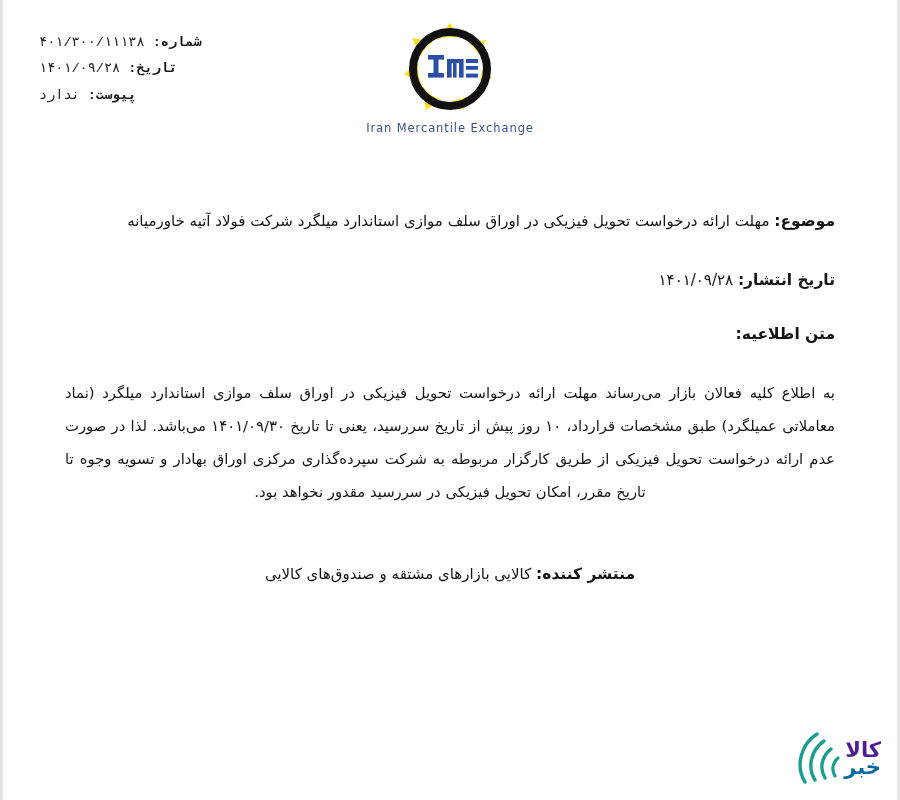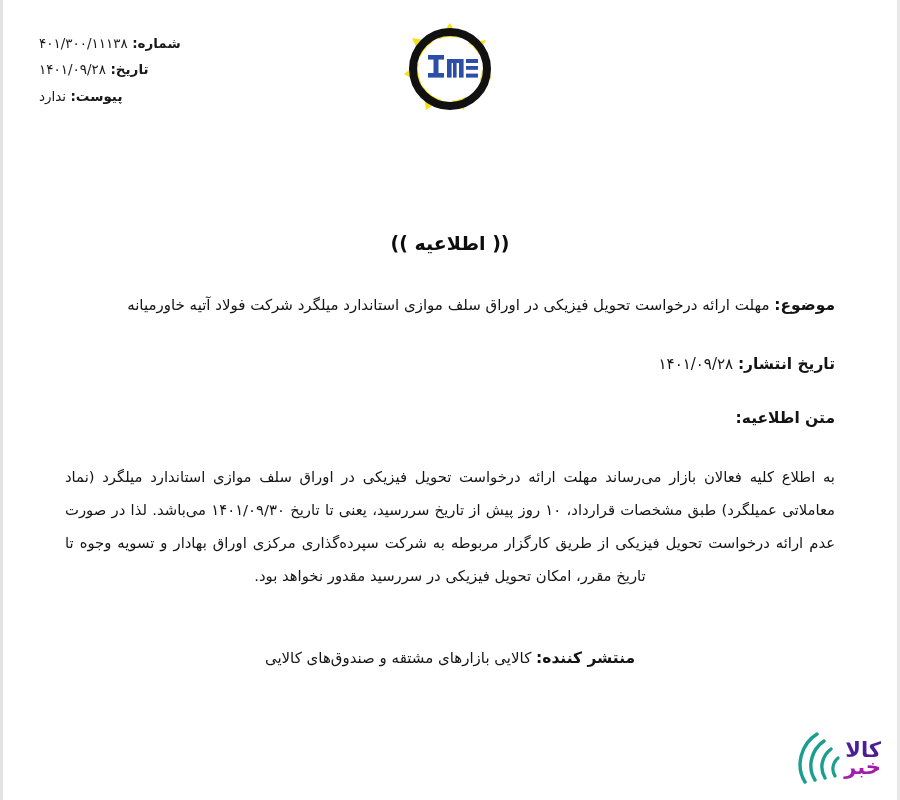--- a/index.html
+++ b/index.html
@@ -35,20 +35,21 @@
     direction: rtl;
   }
   .meta-line {
     font-size: 13.5px;
     line-height: 1.95;
     color: #1a1a1a;
     white-space: nowrap;
     letter-spacing: 0.1px;
     padding-left: 36px;
     text-align: left;
+    font-family: Liberation Mono, monospace;
   }
   .meta-line .lbl { font-weight: 600; }
 
   .logo-block {
     position: absolute;
     top: 22px;
     left: 50%;
     transform: translateX(-50%);
     width: 300px;
     text-align: center;
@@ -136,21 +137,21 @@
   }
   .wm-kala {
     font-size: 21px;
     font-weight: 700;
     color: #4c1d95;
     letter-spacing: -1px;
   }
   .wm-khabar {
     font-size: 21px;
     font-weight: 700;
-    color: #a21caf;
+    color: #0369a1;
     letter-spacing: -1px;
     margin-top: -4px;
   }
 </style>
 </head>
 <body>
 
 <div class="page">
 
   <div class="header">
@@ -191,25 +192,25 @@
             <rect x="45" y="37" width="15" height="4"></rect>
             <rect x="51" y="41" width="3.6" height="14.6"></rect>
             <rect x="57" y="37" width="4.6" height="18.6"></rect>
 
             <rect x="64" y="37" width="12" height="4"></rect>
             <rect x="64" y="44" width="12" height="3.8"></rect>
             <rect x="64" y="51.6" width="12" height="4"></rect>
           </g>
         </svg>
       </div>
+      <div class="logo-en">Iran Mercantile Exchange</div>
     </div>
 
   </div>
 
-  <div class="doc-title">((  اطلاعیه  ))</div>
 
   <div class="field-row row-subject">
     <span class="lbl">موضوع:</span>
     <span>مهلت ارائه درخواست تحویل فیزیکی در اوراق سلف موازی استاندارد میلگرد شرکت فولاد آتیه خاورمیانه</span>
   </div>
 
 
   <div class="field-row row-pubdate">
     <span class="lbl">تاریخ انتشار:</span>
     <span>۱۴۰۱/۰۹/۲۸</span>

